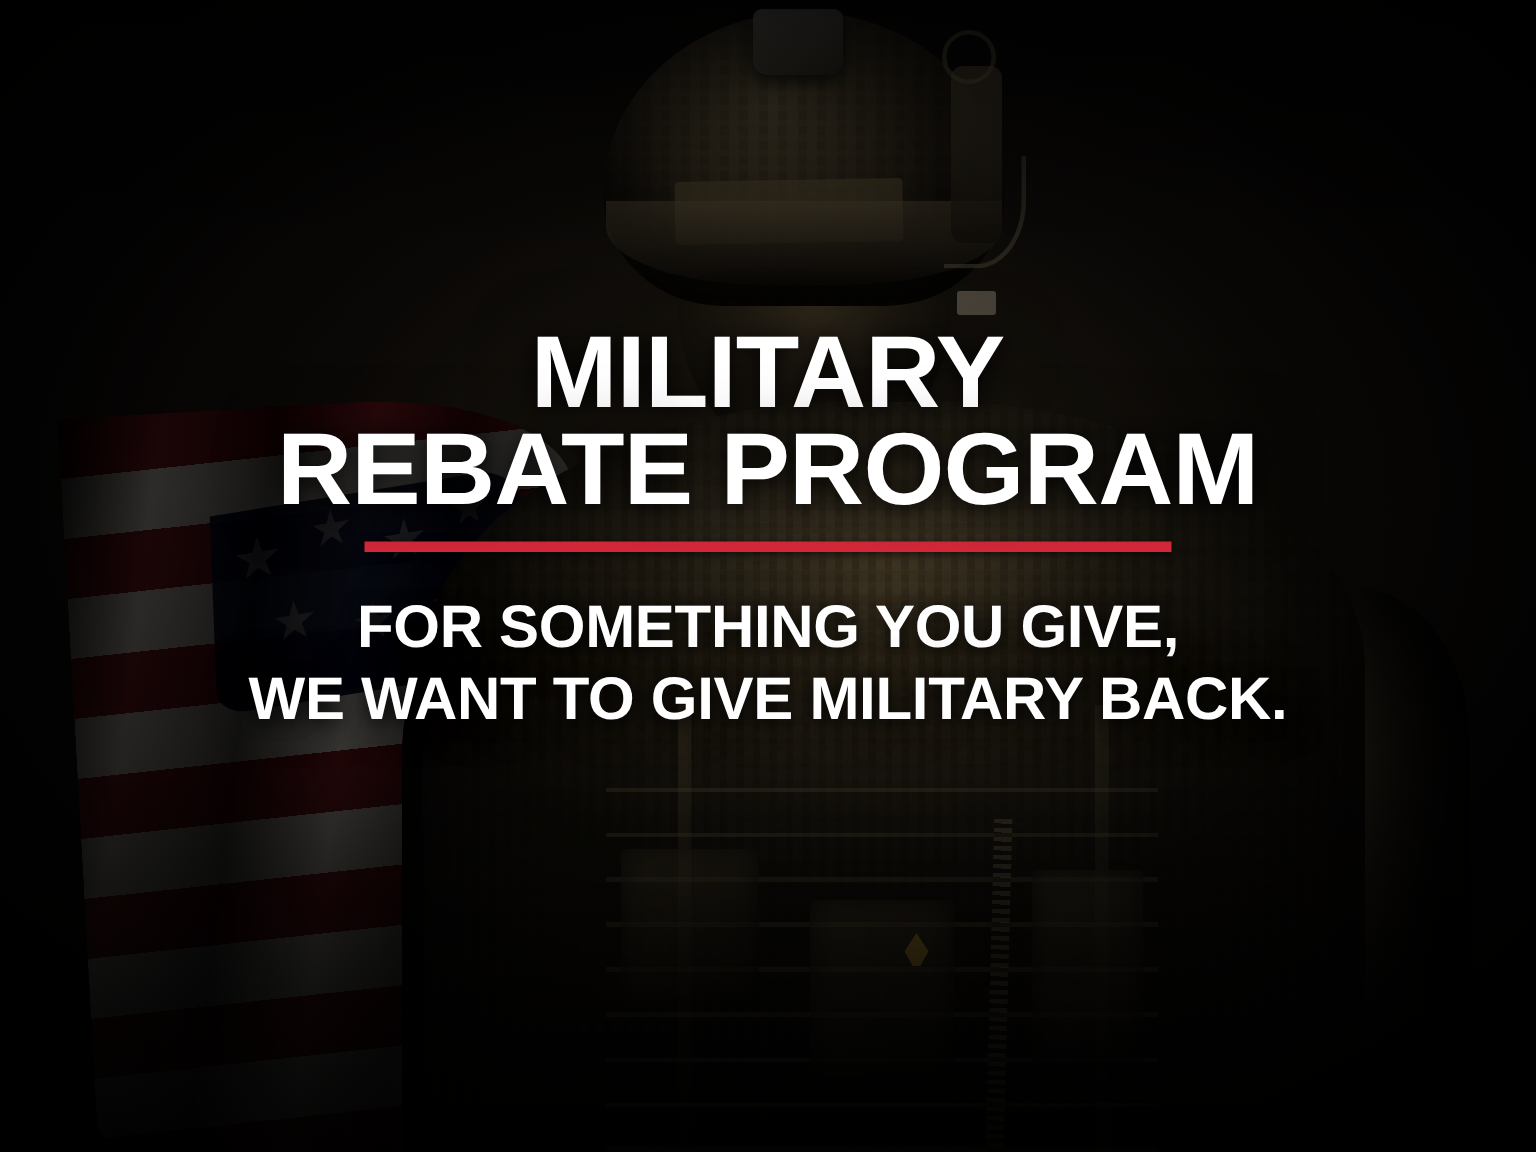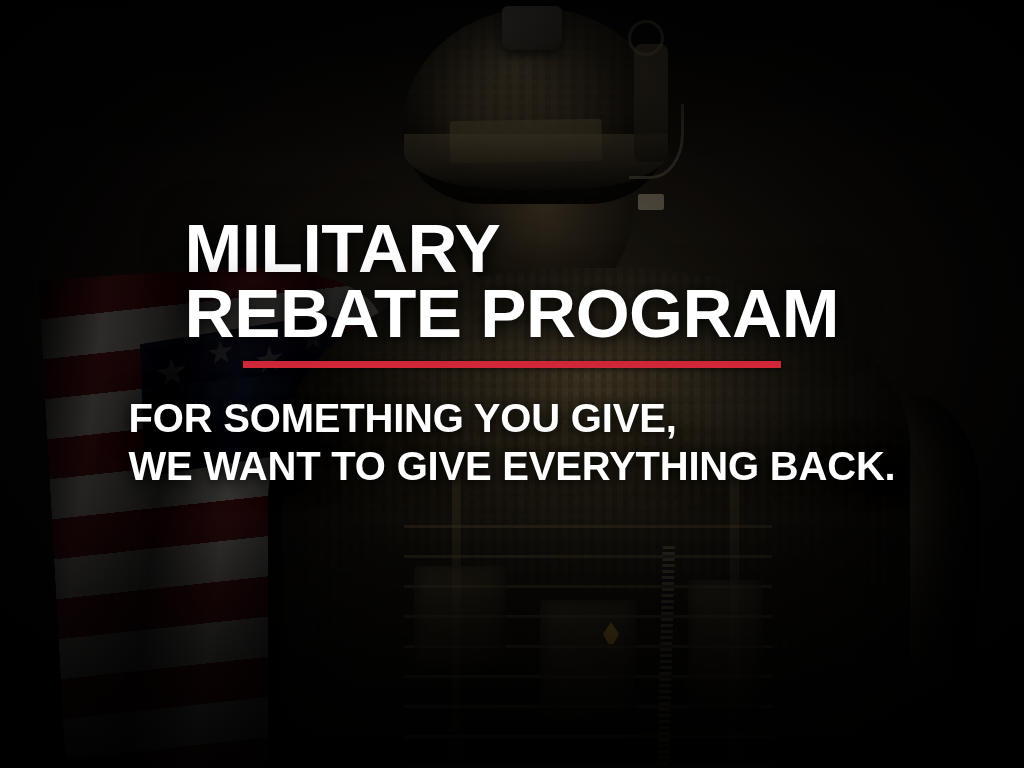--- a/index.html
+++ b/index.html
@@ -317,20 +317,21 @@
   }
 
   
   .content {
     position: absolute;
     inset: 0;
     display: flex;
     flex-direction: column;
     align-items: center;
     justify-content: flex-start;
+    text-align: center;
   }
 
   .headline {
     margin: 0;
     padding: 0;
     color: #ffffff;
     font-family: "Liberation Sans", sans-serif;
     font-weight: 700;
     letter-spacing: -0.5px;
     line-height: 0.96;
@@ -430,17 +431,17 @@
 
     <h1 class="headline" style="margin-top:216px;">
       <span class="headline-line-1" style="display:block;">MILITARY</span>
       <span class="headline-line-2" style="display:block;">REBATE PROGRAM</span>
     </h1>
 
     <div class="rule" style="background: rgb(212, 40, 58);"></div>
 
     <p class="subhead">
       <span class="subhead-line">FOR SOMETHING YOU GIVE,</span>
-      <span class="subhead-line">WE WANT TO GIVE EVERYTHING BACK.</span>
+      <span class="subhead-line">WE WANT TO GIVE MILITARY BACK.</span>
     </p>
 
   </div>
 </div>
 
 </body></html>

